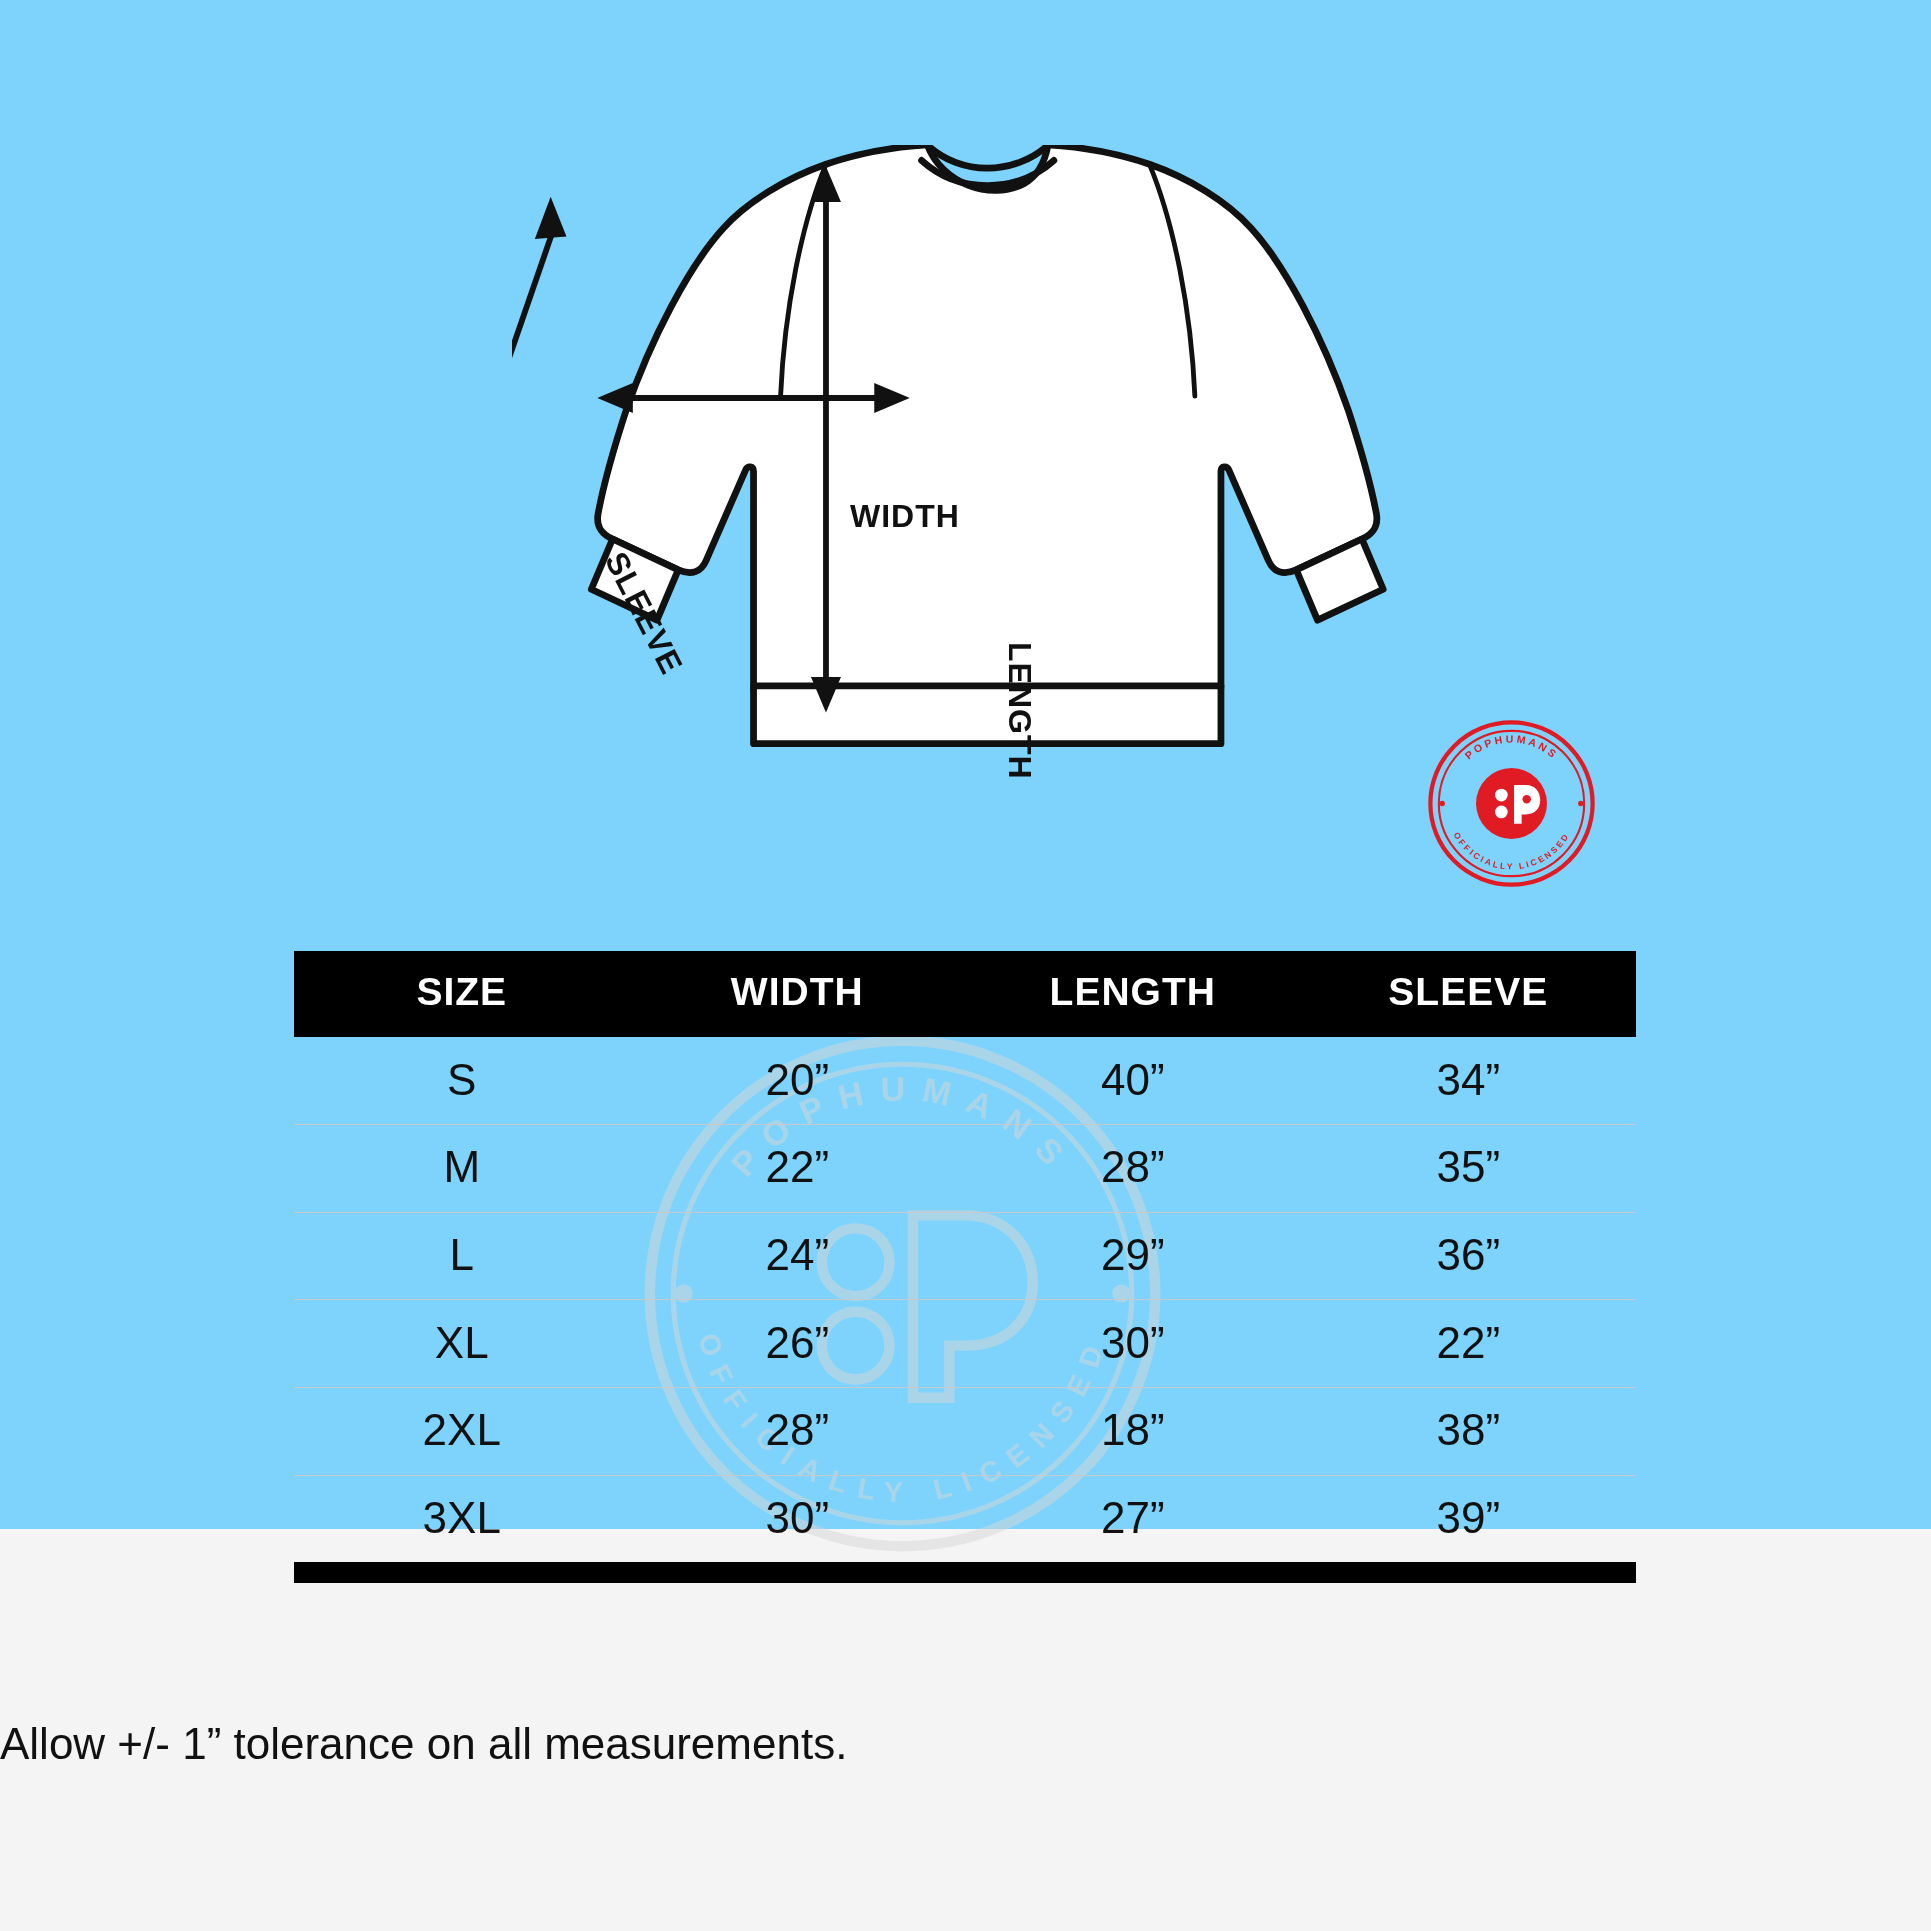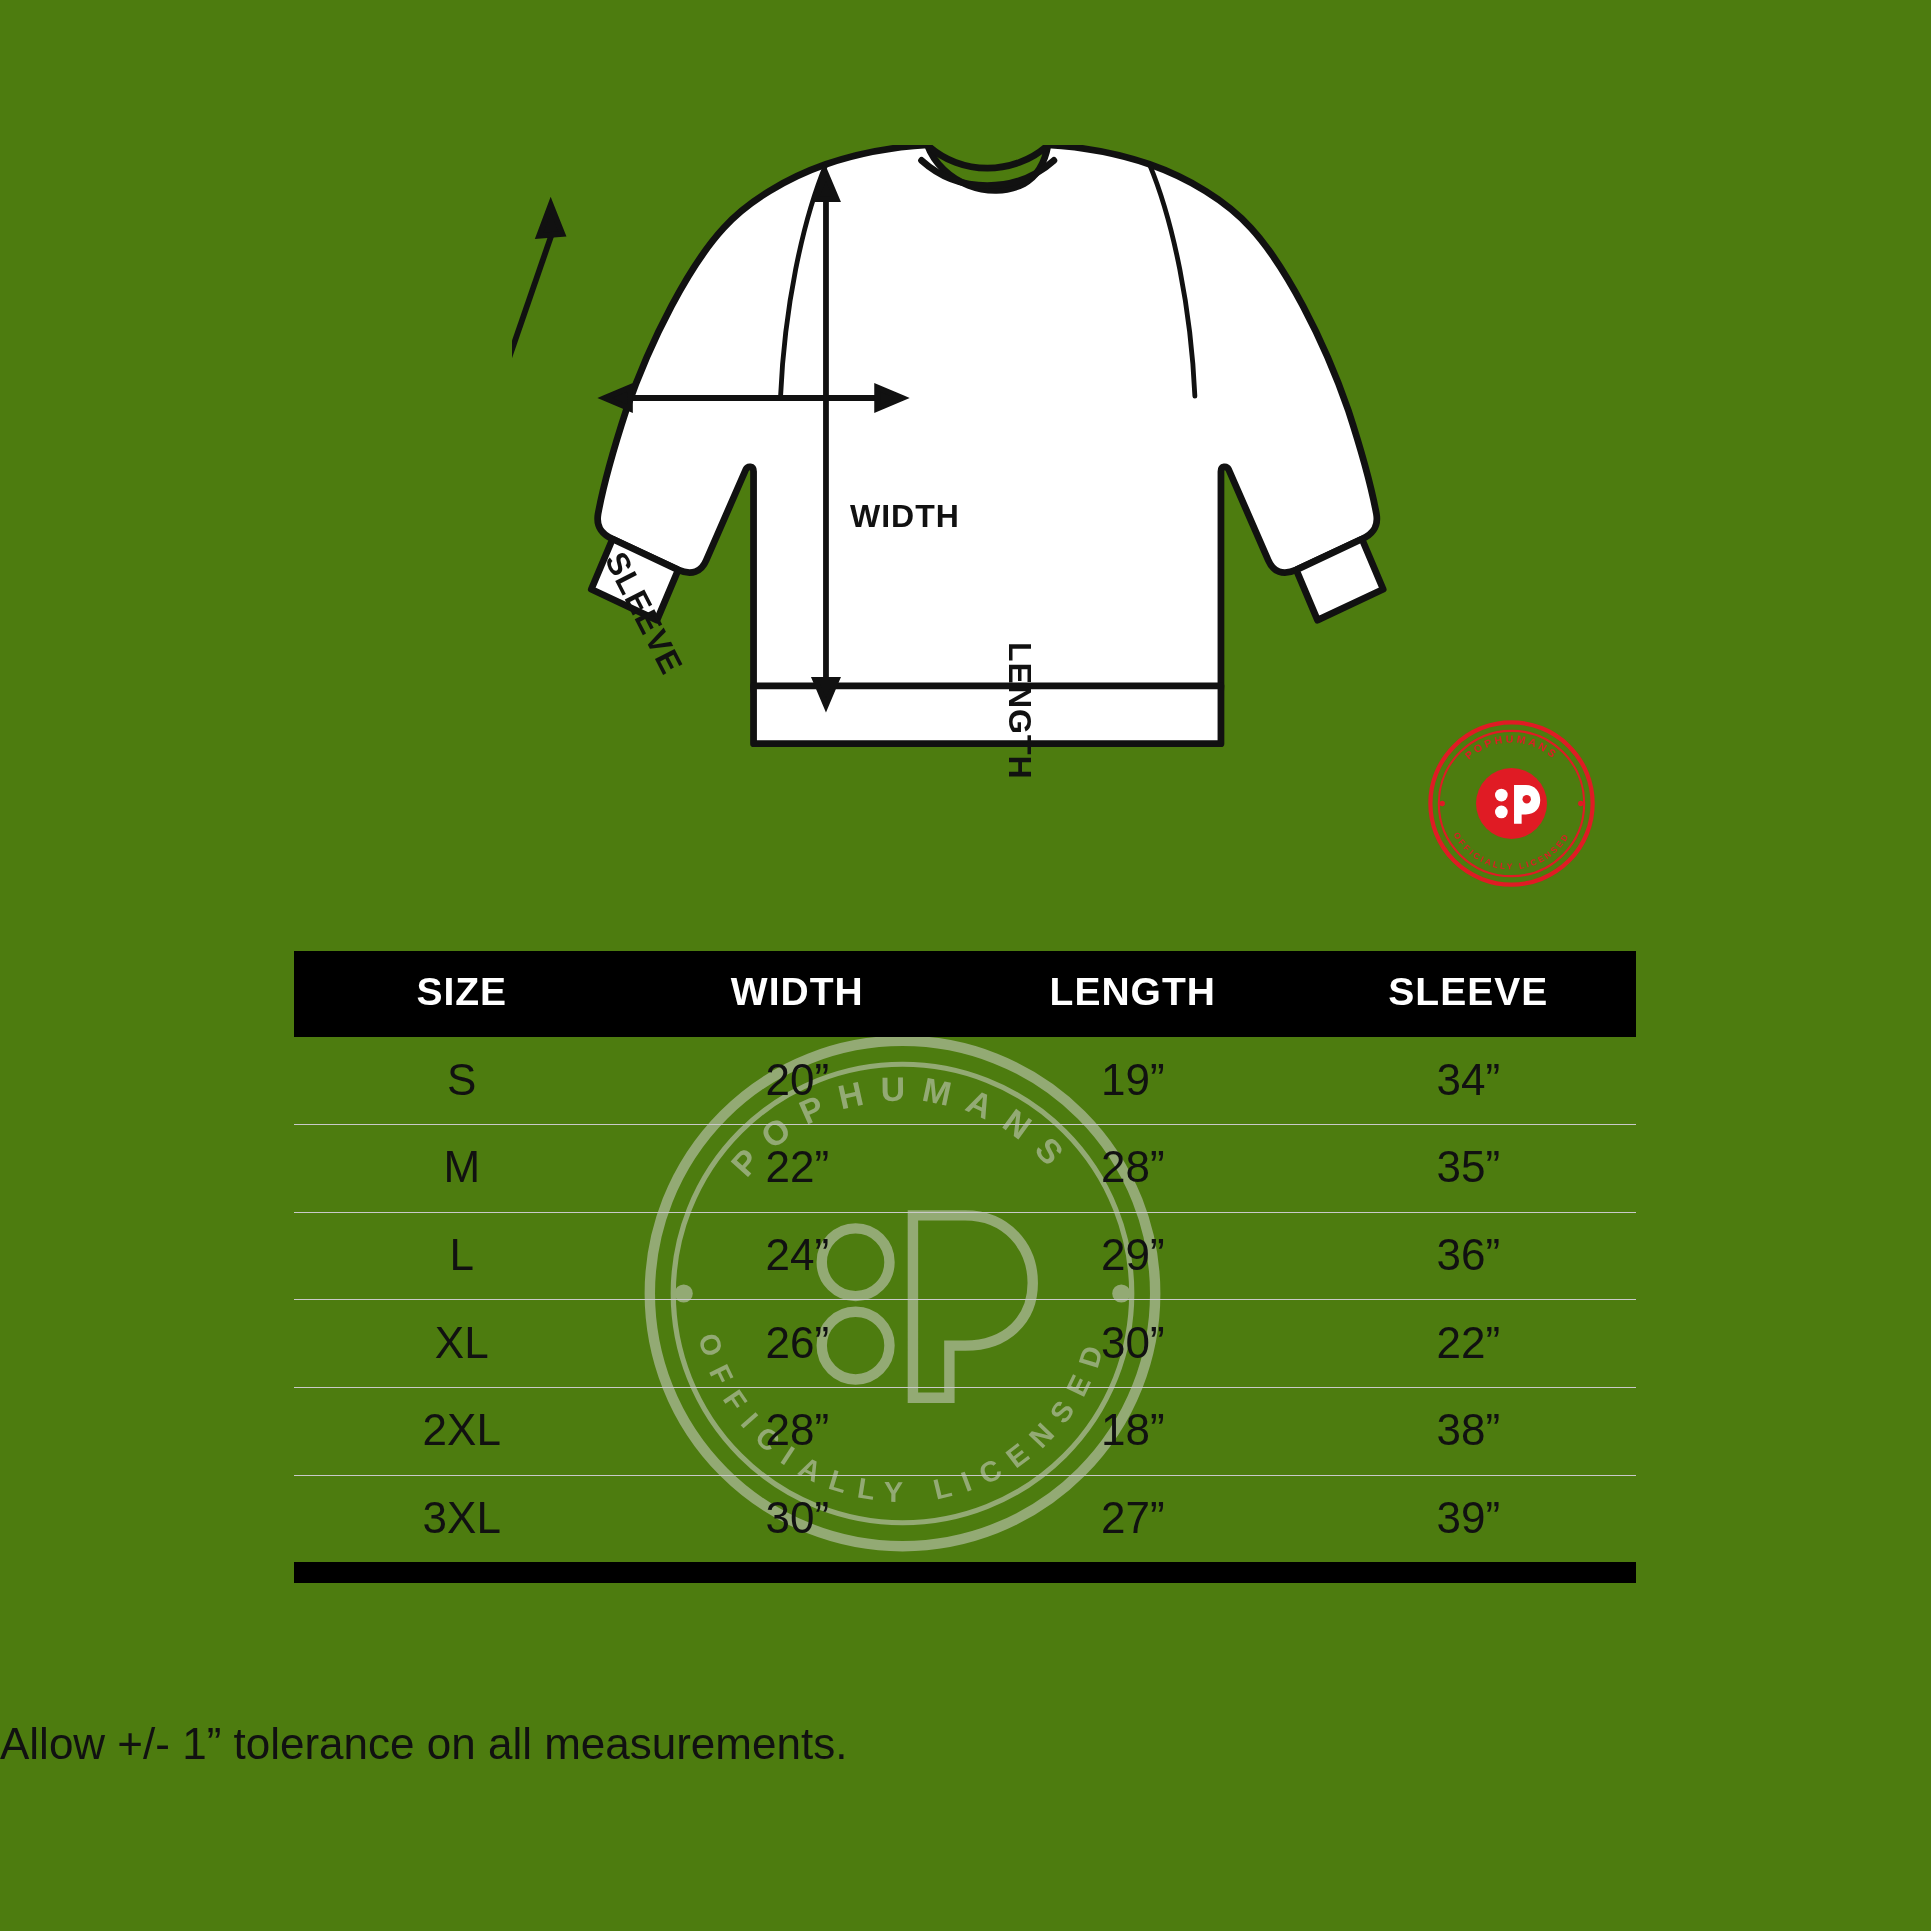--- a/index.html
+++ b/index.html
@@ -9,22 +9,22 @@
   body {
     width: 1931px;
     height: 1931px;
     background: #f4f4f4;
     font-family: "Liberation Sans", sans-serif;
     overflow: hidden;
   }
   .page {
     position: relative;
     width: 1931px;
-    height: 1931px;
-    background: #4d7c0f;
+    height: 1529px;
+    background: #7dd3fc;
   }
 
   
   .garment-area {
     position: absolute;
     left: 0;
     top: 87px;
     width: 1931px;
     height: 850px;
   }
@@ -252,21 +252,21 @@
           <th>SIZE</th>
           <th>WIDTH</th>
           <th>LENGTH</th>
           <th>SLEEVE</th>
         </tr>
       </thead>
       <tbody>
         <tr>
           <td>S</td>
           <td>20”</td>
-          <td>19”</td>
+          <td>40”</td>
           <td>34”</td>
         </tr>
         <tr>
           <td>M</td>
           <td>22”</td>
           <td>28”</td>
           <td>35”</td>
         </tr>
         <tr>
           <td>L</td>

